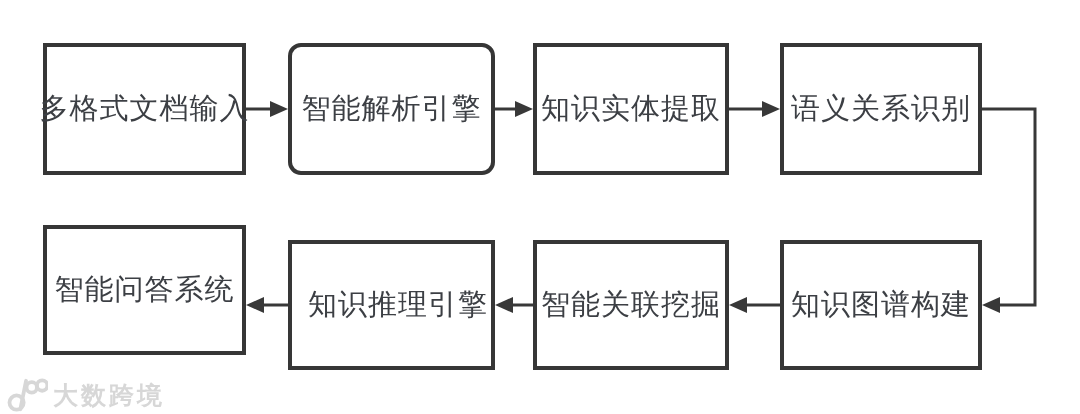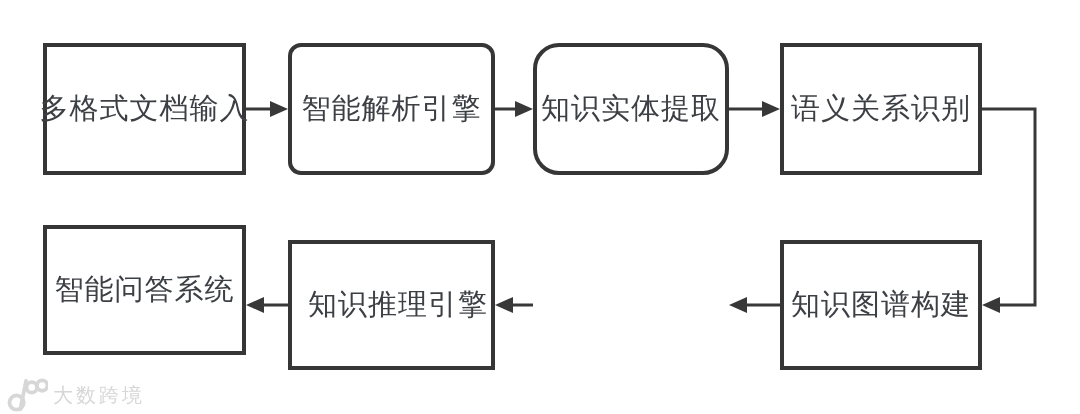--- a/index.html
+++ b/index.html
@@ -46,21 +46,21 @@
   }
   .flow-node .label {
     font-size: 29px;
     color: var(--text);
     letter-spacing: 1px;
     white-space: nowrap;
   }
   
   .n1 { left: 43px;  top: 43px; width: 203px; height: 132px; }
   .n2 { left: 288px; top: 43px; width: 207px; height: 132px; border-radius: 13px; }
-  .n3 { left: 533px; top: 43px; width: 196px; height: 132px; border-radius: 26px; }
+  .n3 { left: 533px; top: 43px; width: 196px; height: 132px; }
   .n4 { left: 780px; top: 43px; width: 202px; height: 132px; font-family: Liberation Mono, monospace; }
   
   .n5 { left: 43px;  top: 225px; width: 203px; height: 130px; }
   .n6 { left: 288px; top: 240px; width: 207px; height: 130px; padding-left: 13px; }
   .n7 { left: 533px; top: 240px; width: 196px; height: 130px; }
   .n8 { left: 780px; top: 240px; width: 202px; height: 130px; }
 
   .watermark {
     position: absolute;
     left: 6px;
@@ -71,22 +71,22 @@
     color: var(--watermark);
     user-select: none;
   }
   .watermark .wm-logo-svg {
     stroke: var(--watermark);
     fill: none;
     stroke-width: 4;
     stroke-linecap: round;
   }
   .watermark .wm-text {
-    font-size: 20px;
-    font-weight: 400;
+    font-size: 25px;
+    font-weight: 700;
     letter-spacing: 3px;
     line-height: 1;
   }
 </style>
 </head>
 <body style="--background: #ffffff; --border: #363636; --line: #383838; --text: #3c3f44; --watermark: #d7d7d7;">
 
 <div class="canvas">
 
   <svg class="edges" viewBox="0 0 1080 414" xmlns="http://www.w3.org/2000/svg">
@@ -135,20 +135,23 @@
   <div class="flow-node n4">
     <span class="label">语义关系识别</span>
   </div>
 
   <div class="flow-node n5">
     <span class="label">智能问答系统</span>
   </div>
   <div class="flow-node n6">
     <span class="label">知识推理引擎</span>
   </div>
+  <div class="flow-node n7">
+    <span class="label">智能关联挖掘</span>
+  </div>
   <div class="flow-node n8">
     <span class="label">知识图谱构建</span>
   </div>
 
   <div class="watermark">
     <svg class="wm-logo-svg" width="42" height="36" viewBox="0 0 44 38">
       <circle cx="11" cy="27" r="7.5"></circle>
       <path d="M21 4 L 15 34"></path>
       <circle cx="27" cy="11" r="5.5"></circle>
       <circle cx="38" cy="9" r="5.5"></circle>

